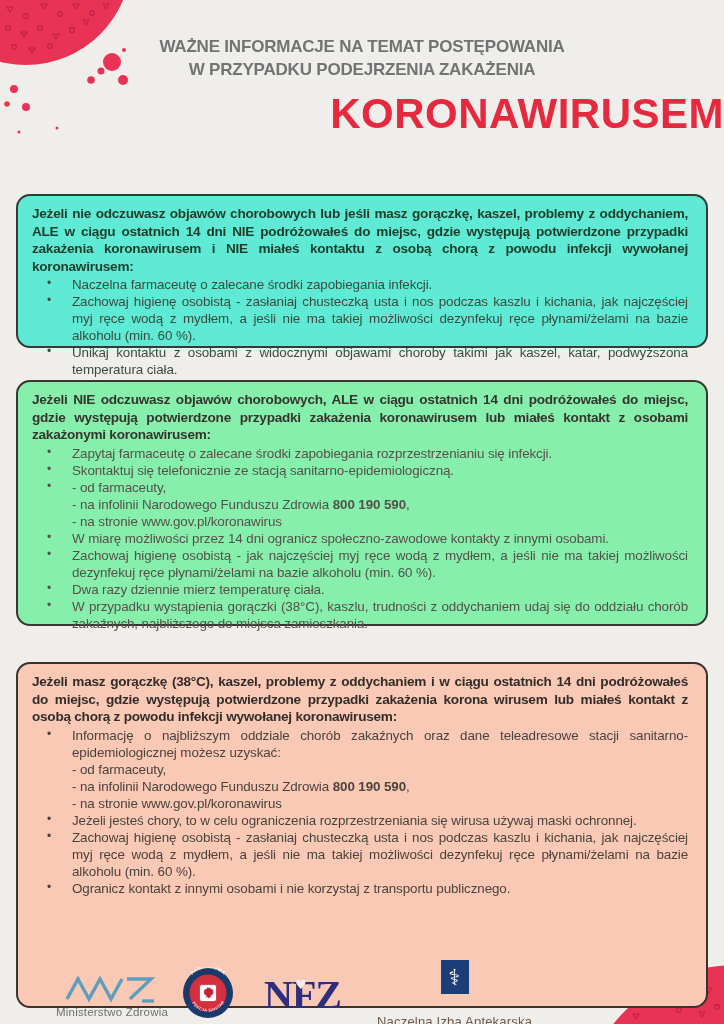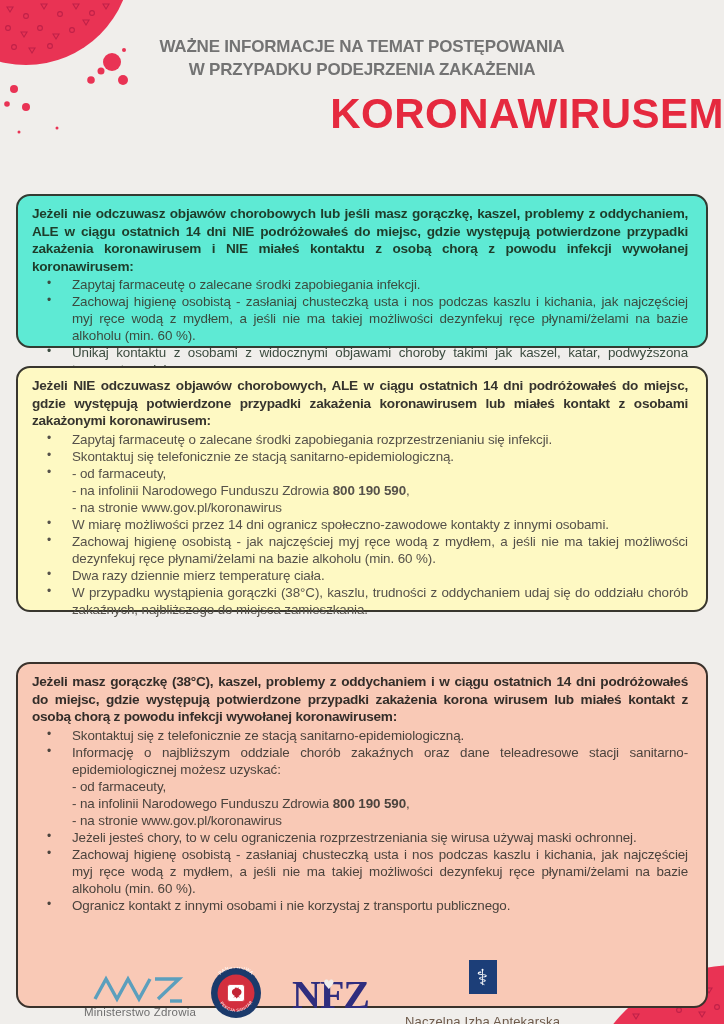--- a/index.html
+++ b/index.html
@@ -23,31 +23,31 @@
   .box li{position:relative;padding-left:40px;font-size:13.4px;line-height:17px;
           text-align:justify;letter-spacing:-0.1px;}
   .box li::before{content:"\2022";position:absolute;left:15px;top:-1px;font-size:12px;}
   .box .sub{display:block;text-align:left;}
   .box .phone{font-weight:700;}
 
   .green{top:158px;height:154px;background:#5eead4;border-color:#333b32;margin-top:36px;}
   .green .hd{color:#1e3c2a;}
   .green li{color:#3b4b3f;}
 
-  .yellow{top:366px;height:246px;background:#fef9c3;border-color:#38362e;}
+  .yellow{top:380px;height:246px;background:#86efac;border-color:#38362e;}
   .yellow .hd{color:#36342e;}
   .yellow li{color:#55514a;}
 
   .red{top:662px;height:346px;background:#f9c9b6;border-color:#3a322c;}
   .red .hd{color:#332d29;}
   .red li{color:#4b433d;}
 
   
   .ftr{position:absolute;top:960px;left:56px;display:flex;align-items:center;}
-  .logo{display:flex;flex-direction:column;align-items:center;margin-left:28px;}
+  .logo{display:flex;flex-direction:column;align-items:center;}
   .mz-cap{margin-top:2px;font-size:11.5px;color:#6f6f6f;letter-spacing:0.2px;}
   .badge{margin-left:14px;}
   .nfz{margin-left:30px;position:relative;font-family:"Liberation Serif",serif;
        font-weight:700;font-size:40px;line-height:1;color:#2f2d7e;letter-spacing:-1px;}
   .nfz .heart{position:absolute;left:31px;top:3px;font-size:13px;color:#f0eeeb;
               font-family:"DejaVu Sans",sans-serif;font-weight:400;}
   .nia{margin-left:36px;}
   .nia-ico{width:28px;height:34px;background:#1c3e78;display:flex;align-items:center;
            justify-content:center;color:#ffffff;font-size:22px;
            font-family:"DejaVu Sans",sans-serif;}
@@ -111,21 +111,21 @@
 
   <div class="hdr">
     <div class="t1">WAŻNE INFORMACJE NA TEMAT POSTĘPOWANIA</div>
     <div class="t1">W PRZYPADKU PODEJRZENIA ZAKAŻENIA</div>
     <div class="t2">KORONAWIRUSEM</div>
   </div>
 
   <section class="box green">
     <p class="hd">Jeżeli nie odczuwasz objawów chorobowych lub jeśli masz gorączkę, kaszel, problemy z oddychaniem, ALE w ciągu ostatnich 14 dni NIE podróżowałeś do miejsc, gdzie występują potwierdzone przypadki zakażenia koronawirusem i NIE miałeś kontaktu z osobą chorą z powodu infekcji wywołanej koronawirusem:</p>
     <ul>
-      <li><span>Zapytaj farmaceutę o zalecane środki zapobiegania infekcji.</span></li>
+      <li><span>Naczelna farmaceutę o zalecane środki zapobiegania infekcji.</span></li>
       <li><span>Zachowaj higienę osobistą - zasłaniaj chusteczką usta i nos podczas kaszlu i kichania, jak najczęściej myj ręce wodą z mydłem, a jeśli nie ma takiej możliwości dezynfekuj ręce płynami/żelami na bazie alkoholu (min. 60 %).</span></li>
       <li><span>Unikaj kontaktu z osobami z widocznymi objawami choroby takimi jak kaszel, katar, podwyższona temperatura ciała.</span></li>
     </ul>
   </section>
 
   <section class="box yellow">
     <p class="hd">Jeżeli NIE odczuwasz objawów chorobowych, ALE w ciągu ostatnich 14 dni podróżowałeś do miejsc, gdzie występują potwierdzone przypadki zakażenia koronawirusem lub miałeś kontakt z osobami zakażonymi koronawirusem:</p>
     <ul>
       <li><span>Zapytaj farmaceutę o zalecane środki zapobiegania rozprzestrzenianiu się infekcji.</span></li>
       <li><span>Skontaktuj się telefonicznie ze stacją sanitarno-epidemiologiczną.</span></li>
@@ -137,21 +137,20 @@
       <li><span>W miarę możliwości przez 14 dni ogranicz społeczno-zawodowe kontakty z innymi osobami.</span></li>
       <li><span>Zachowaj higienę osobistą - jak najczęściej myj ręce wodą z mydłem, a jeśli nie ma takiej możliwości dezynfekuj ręce płynami/żelami na bazie alkoholu (min. 60 %).</span></li>
       <li><span>Dwa razy dziennie mierz temperaturę ciała.</span></li>
       <li><span>W przypadku wystąpienia gorączki (38°C), kaszlu, trudności z oddychaniem udaj się do oddziału chorób zakaźnych, najbliższego do miejsca zamieszkania.</span></li>
     </ul>
   </section>
 
   <section class="box red">
     <p class="hd">Jeżeli masz gorączkę (38°C), kaszel, problemy z oddychaniem i w ciągu ostatnich 14 dni podróżowałeś do miejsc, gdzie występują potwierdzone przypadki zakażenia korona wirusem lub miałeś kontakt z osobą chorą z powodu infekcji wywołanej koronawirusem:</p>
     <ul>
-      <li><span>Skontaktuj się z telefonicznie ze stacją sanitarno-epidemiologiczną.</span></li>
       <li>
         <span>Informację o najbliższym oddziale chorób zakaźnych oraz dane teleadresowe stacji sanitarno-epidemiologicznej możesz uzyskać:</span>
         <span class="sub">- od farmaceuty,</span>
         <span class="sub"><span>- na infolinii Narodowego Funduszu Zdrowia </span><span class="phone">800 190 590</span><span>,</span></span>
         <span class="sub">- na stronie www.gov.pl/koronawirus</span>
       </li>
       <li><span>Jeżeli jesteś chory, to w celu ograniczenia rozprzestrzeniania się wirusa używaj maski ochronnej.</span></li>
       <li><span>Zachowaj higienę osobistą - zasłaniaj chusteczką usta i nos podczas kaszlu i kichania, jak najczęściej myj ręce wodą z mydłem, a jeśli nie ma takiej możliwości dezynfekuj ręce płynami/żelami na bazie alkoholu (min. 60 %).</span></li>
       <li><span>Ogranicz kontakt z innymi osobami i nie korzystaj z transportu publicznego.</span></li>
     </ul>

